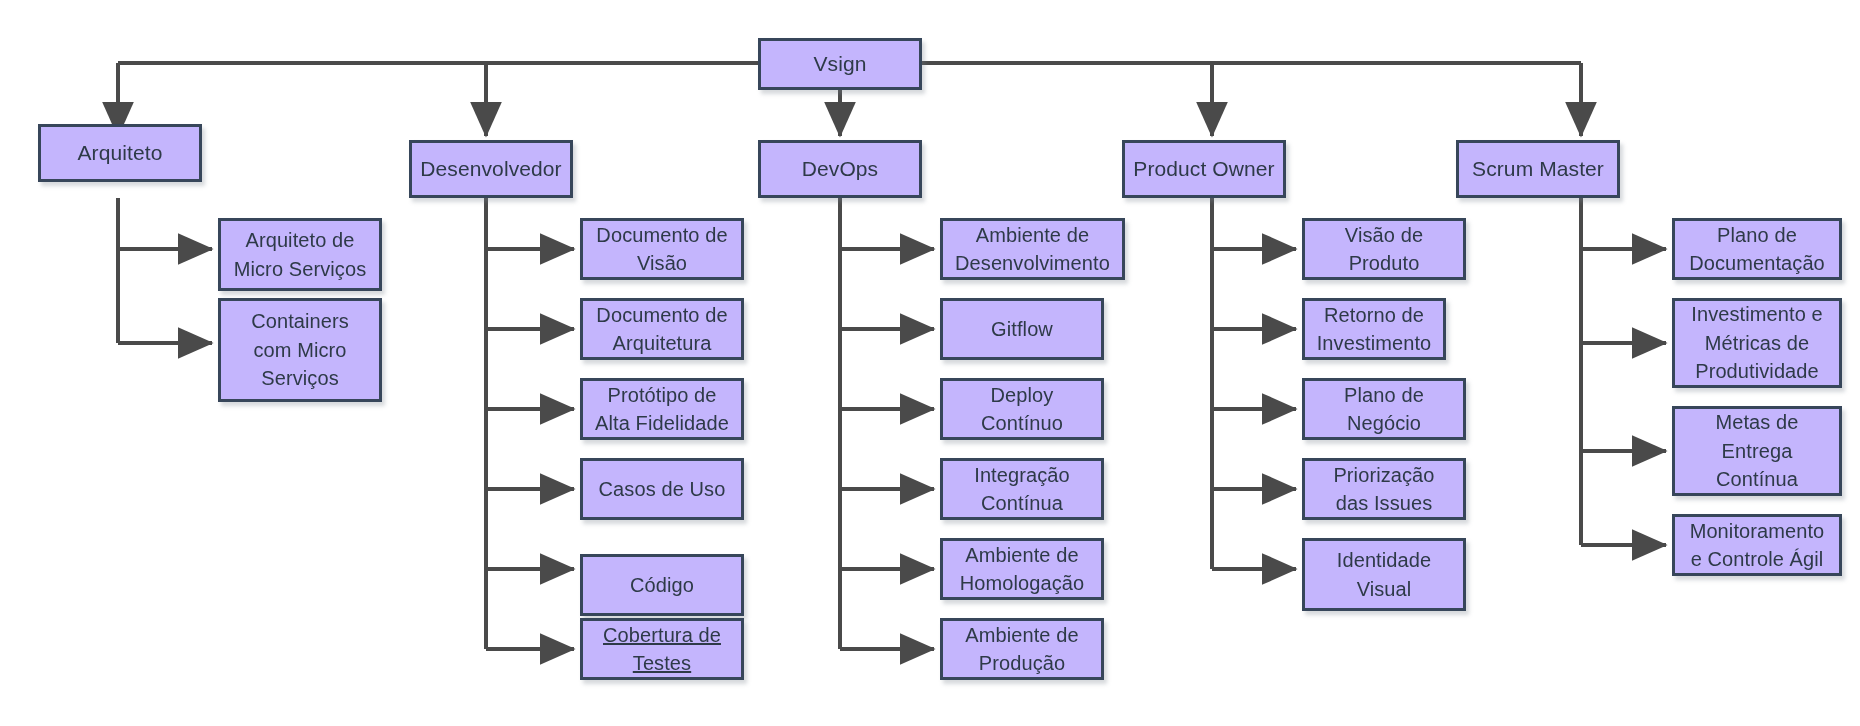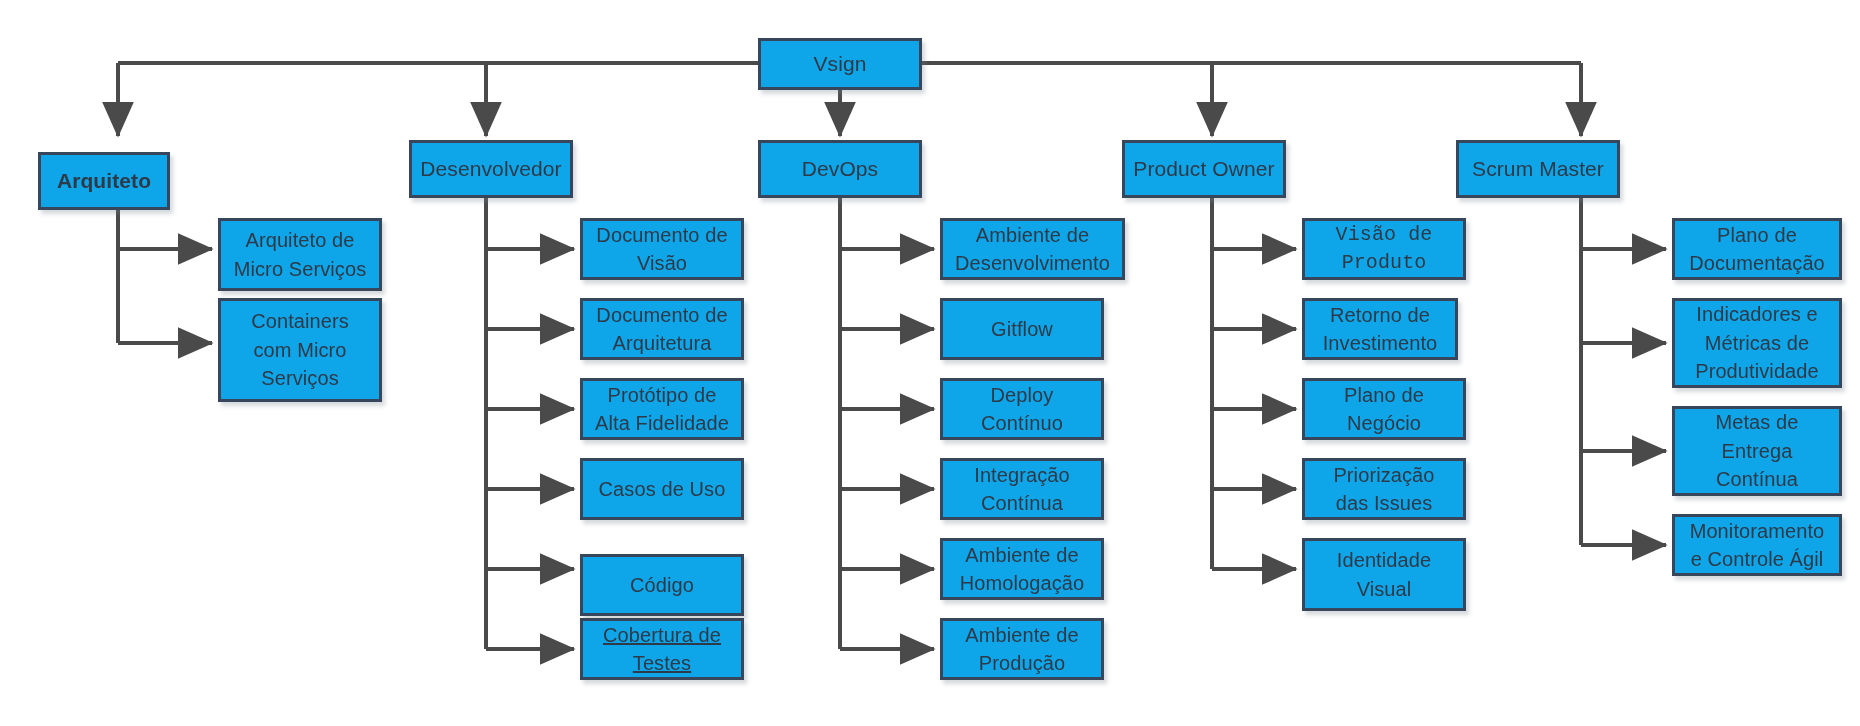--- a/index.html
+++ b/index.html
@@ -20,21 +20,21 @@
     left: 0;
     top: 0;
     width: 1860px;
     height: 726px;
     z-index: 1;
     pointer-events: none;
   }
   .node {
     position: absolute;
     box-sizing: border-box;
-    background: #0ea5e9;
+    background: #c4b5fd;
     border: 3px solid #37465a;
     color: #2e3a48;
     display: flex;
     align-items: center;
     justify-content: center;
     text-align: center;
     font-size: 20px;
     line-height: 1.42;
     letter-spacing: 0.1px;
     z-index: 2;
@@ -89,21 +89,21 @@
         <path d="M1581,198 L1581,545"></path>
         <path d="M1581,249 L1666,249" marker-end="url(#arrowhead)"></path>
         <path d="M1581,343 L1666,343" marker-end="url(#arrowhead)"></path>
         <path d="M1581,451 L1666,451" marker-end="url(#arrowhead)"></path>
         <path d="M1581,545 L1666,545" marker-end="url(#arrowhead)"></path>
       </g>
   </svg>
 
   <div id="nodes">
       <div class="node root" style="left: 758px; top: 38px; width: 164px; height: 52px;">Vsign</div>
-      <div class="node role" style="left: 38px; top: 152px; width: 132px; height: 58px; font-weight: bold;">Arquiteto</div>
+      <div class="node role" style="left: 38px; top: 124px; width: 164px; height: 58px;">Arquiteto</div>
       <div class="node leaf" style="left: 218px; top: 218px; width: 164px; height: 73px;">Arquiteto de
 Micro Serviços</div>
       <div class="node leaf" style="left: 218px; top: 298px; width: 164px; height: 104px;">Containers
 com Micro
 Serviços</div>
       <div class="node role" style="left: 409px; top: 140px; width: 164px; height: 58px;">Desenvolvedor</div>
       <div class="node leaf" style="left: 580px; top: 218px; width: 164px; height: 62px;">Documento de
 Visão</div>
       <div class="node leaf" style="left: 580px; top: 298px; width: 164px; height: 62px;">Documento de
 Arquitetura</div>
@@ -119,34 +119,34 @@
       <div class="node leaf" style="left: 940px; top: 298px; width: 164px; height: 62px;">Gitflow</div>
       <div class="node leaf" style="left: 940px; top: 378px; width: 164px; height: 62px;">Deploy
 Contínuo</div>
       <div class="node leaf" style="left: 940px; top: 458px; width: 164px; height: 62px;">Integração
 Contínua</div>
       <div class="node leaf" style="left: 940px; top: 538px; width: 164px; height: 62px;">Ambiente de
 Homologação</div>
       <div class="node leaf" style="left: 940px; top: 618px; width: 164px; height: 62px;">Ambiente de
 Produção</div>
       <div class="node role" style="left: 1122px; top: 140px; width: 164px; height: 58px;">Product Owner</div>
-      <div class="node leaf" style="left: 1302px; top: 218px; width: 164px; height: 62px; font-family: Liberation Mono, monospace;">Visão de
+      <div class="node leaf" style="left: 1302px; top: 218px; width: 164px; height: 62px;">Visão de
 Produto</div>
-      <div class="node leaf" style="left: 1302px; top: 298px; width: 156px; height: 62px;">Retorno de
+      <div class="node leaf" style="left: 1302px; top: 298px; width: 144px; height: 62px;">Retorno de
 Investimento</div>
       <div class="node leaf" style="left: 1302px; top: 378px; width: 164px; height: 62px;">Plano de
 Negócio</div>
       <div class="node leaf" style="left: 1302px; top: 458px; width: 164px; height: 62px;">Priorização
 das Issues</div>
       <div class="node leaf" style="left: 1302px; top: 538px; width: 164px; height: 73px;">Identidade
 Visual</div>
       <div class="node role" style="left: 1417px; top: 140px; width: 164px; height: 58px; margin-left: 39px;">Scrum Master</div>
       <div class="node leaf" style="left: 1672px; top: 218px; width: 170px; height: 62px;">Plano de
 Documentação</div>
-      <div class="node leaf" style="left: 1672px; top: 298px; width: 170px; height: 90px;">Indicadores e
+      <div class="node leaf" style="left: 1672px; top: 298px; width: 170px; height: 90px;">Investimento e
 Métricas de
 Produtividade</div>
       <div class="node leaf" style="left: 1672px; top: 406px; width: 170px; height: 90px;">Metas de
 Entrega
 Contínua</div>
       <div class="node leaf" style="left: 1672px; top: 514px; width: 170px; height: 62px;">Monitoramento
 e Controle Ágil</div>
     </div>
 
 </div>

